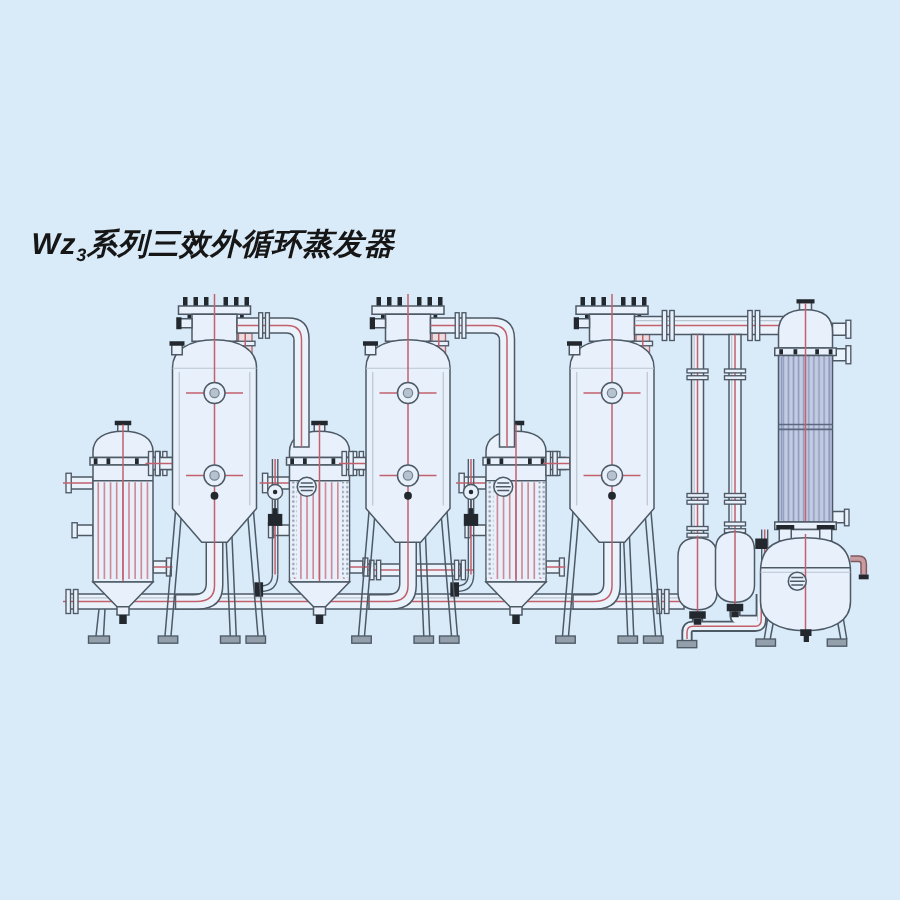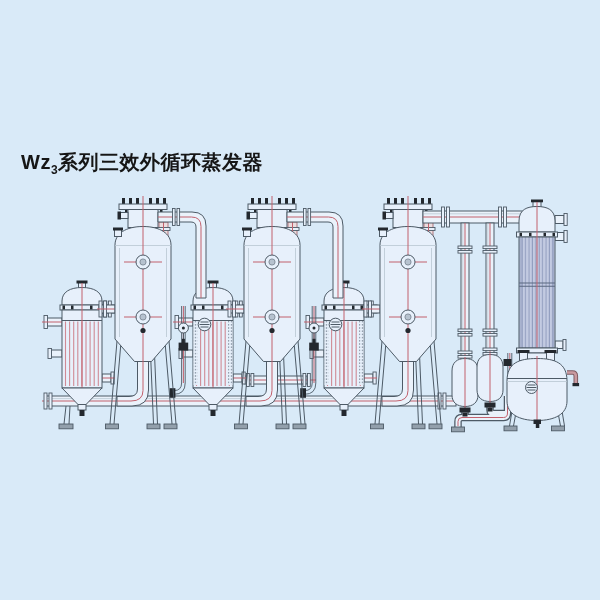--- a/index.html
+++ b/index.html
@@ -3,21 +3,21 @@
 <meta charset="utf-8">
 <style>
   :root{
     --background:#d9eaf8; --outline:#4d5a66; --centerline-red:#c2606c; --tube-red:#cf8a95;
     --vessel-fill:#e7f0fb; --pipe-fill:#eaf2fb; --condenser-fill:#c3cbe2; --condenser-stripe:#8f9bbd;
     --hardware-dark:#23282e; --seam-light:#b9c6d2; --foot-fill:#93a0ac;
   }
   html,body{margin:0;padding:0;}
   body{width:600px;height:600px;position:relative;background:var(--background);overflow:hidden;}
   .title{position:absolute;left:21px;top:149px;font-family:"Liberation Sans","DejaVu Sans",sans-serif;
-         font-weight:bold;font-size:20px;color:#161616;letter-spacing:.5px;white-space:nowrap;}
+         font-weight:bold;font-size:20px;color:#161616;letter-spacing:.5px;white-space:nowrap;font-style:italic;}
   .title sub{font-size:12px;line-height:0;}
   svg{position:absolute;left:0;top:0;}
   .v{fill:var(--vessel-fill);stroke:var(--outline);stroke-width:1;}
   .p{fill:var(--pipe-fill);stroke:var(--outline);stroke-width:1;}
   .ln{stroke:var(--outline);fill:none;stroke-width:1;}
   .thin{stroke:var(--outline);fill:none;stroke-width:.9;}
   .red{stroke:var(--centerline-red);fill:none;stroke-width:1;}
   .tube{stroke:var(--tube-red);fill:none;stroke-width:1.1;}
   .blk{fill:var(--hardware-dark);stroke:none;}
   .seam{stroke:var(--seam-light);fill:none;stroke-width:.8;}

